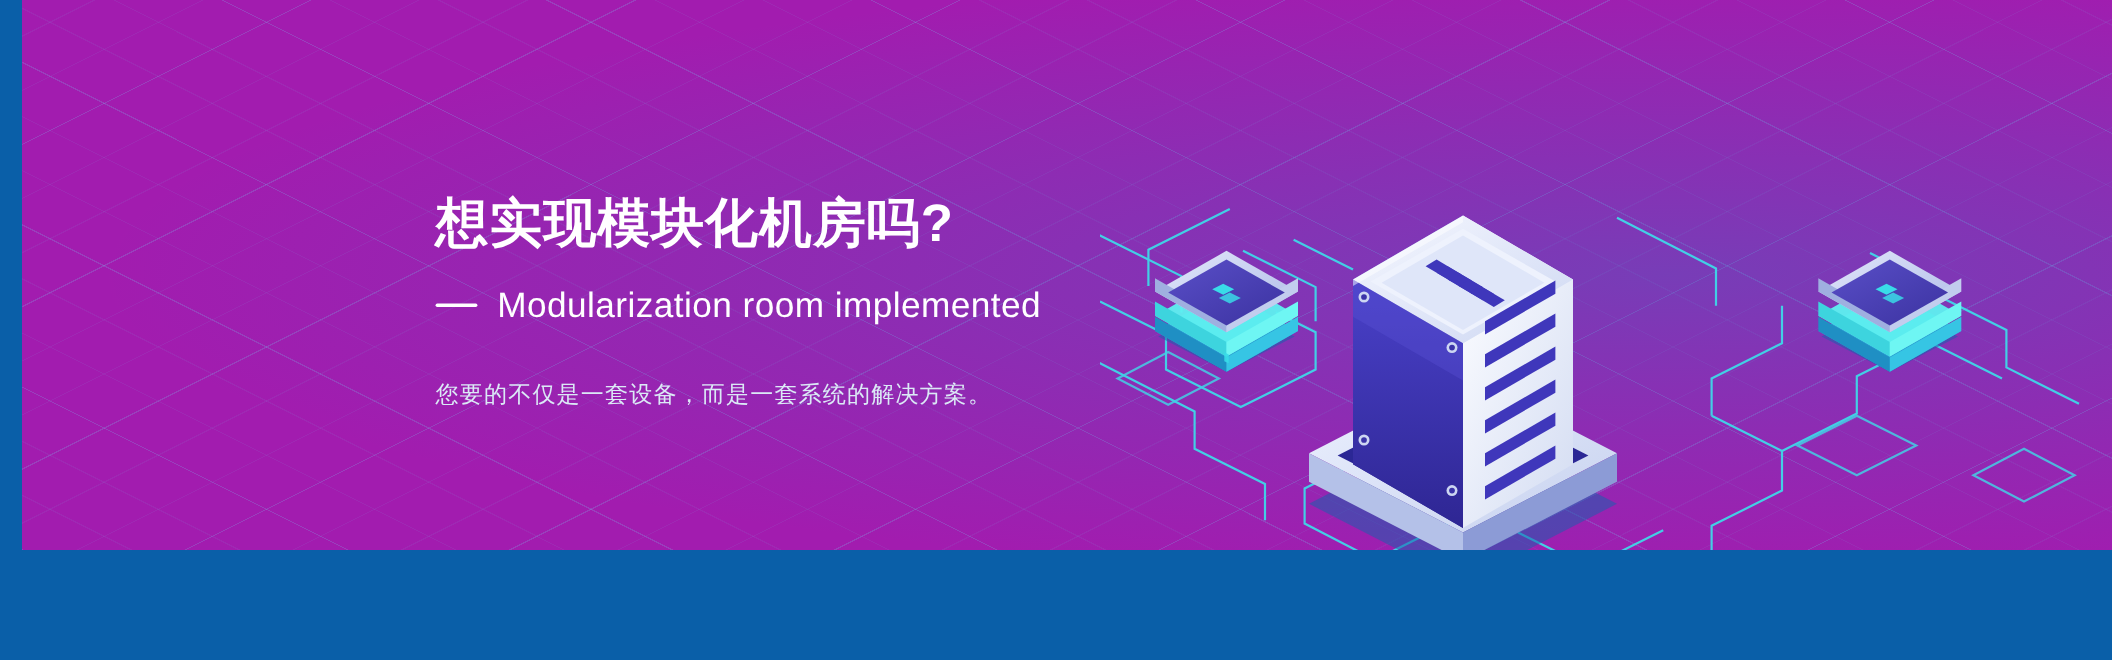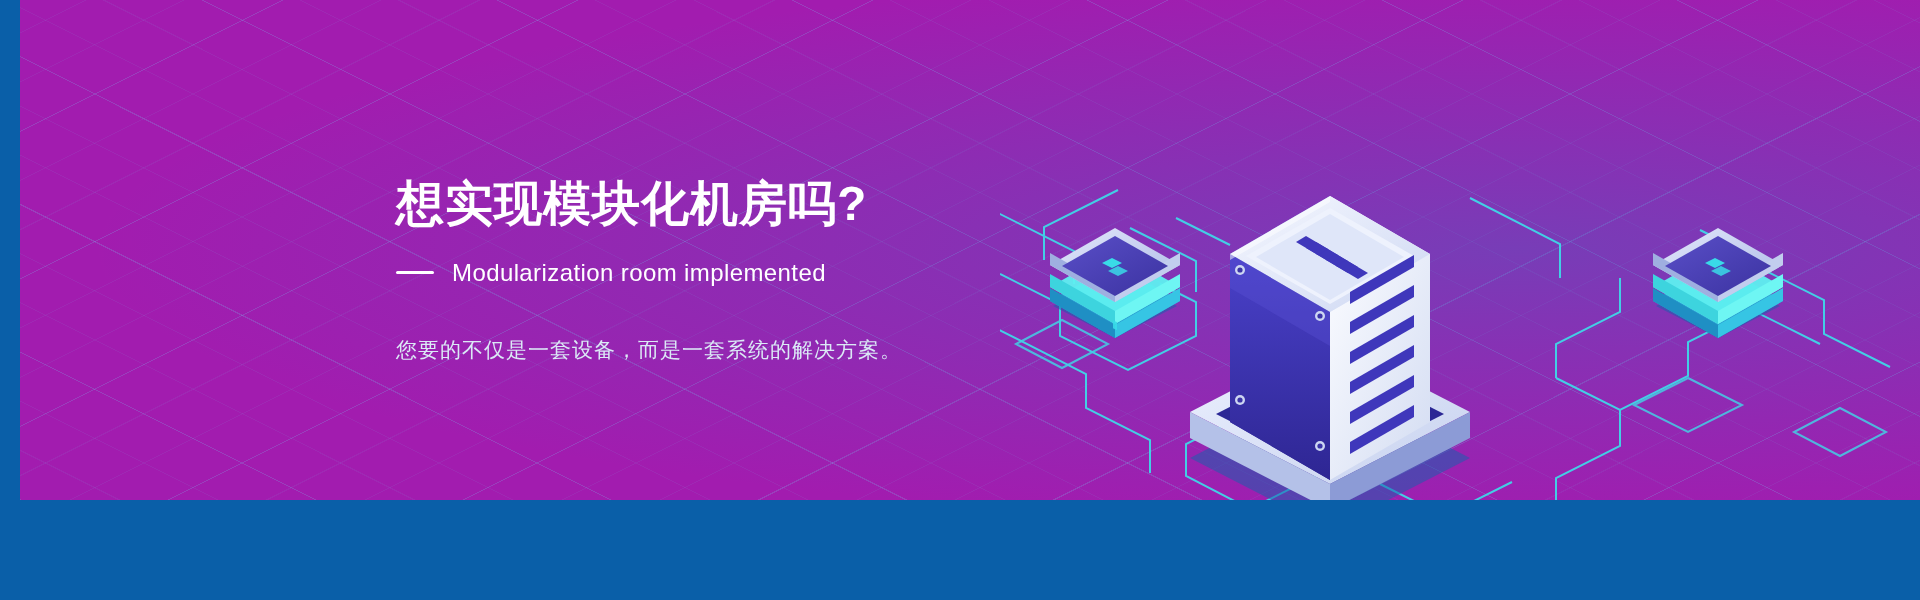--- a/index.html
+++ b/index.html
@@ -56,21 +56,21 @@
   .sub-dash{
     width:38px;
     height:3px;
     background:#ffffff;
     border-radius:2px;
     margin-right:18px;
     flex:0 0 auto;
   }
   .subtitle{
     color:#ffffff;
-    font-size:24px;
+    font-size:32px;
     font-weight:400;
     letter-spacing:.4px;
     white-space:nowrap;
   }
   .desc{
     margin-top:48px;
     color:#dbe9f6;
     font-size:21px;
     line-height:1.6;
     letter-spacing:1px;

